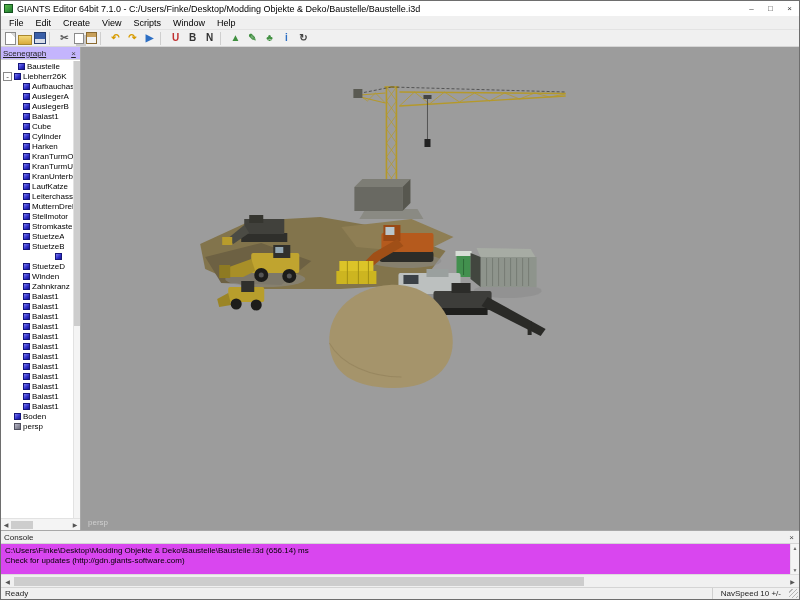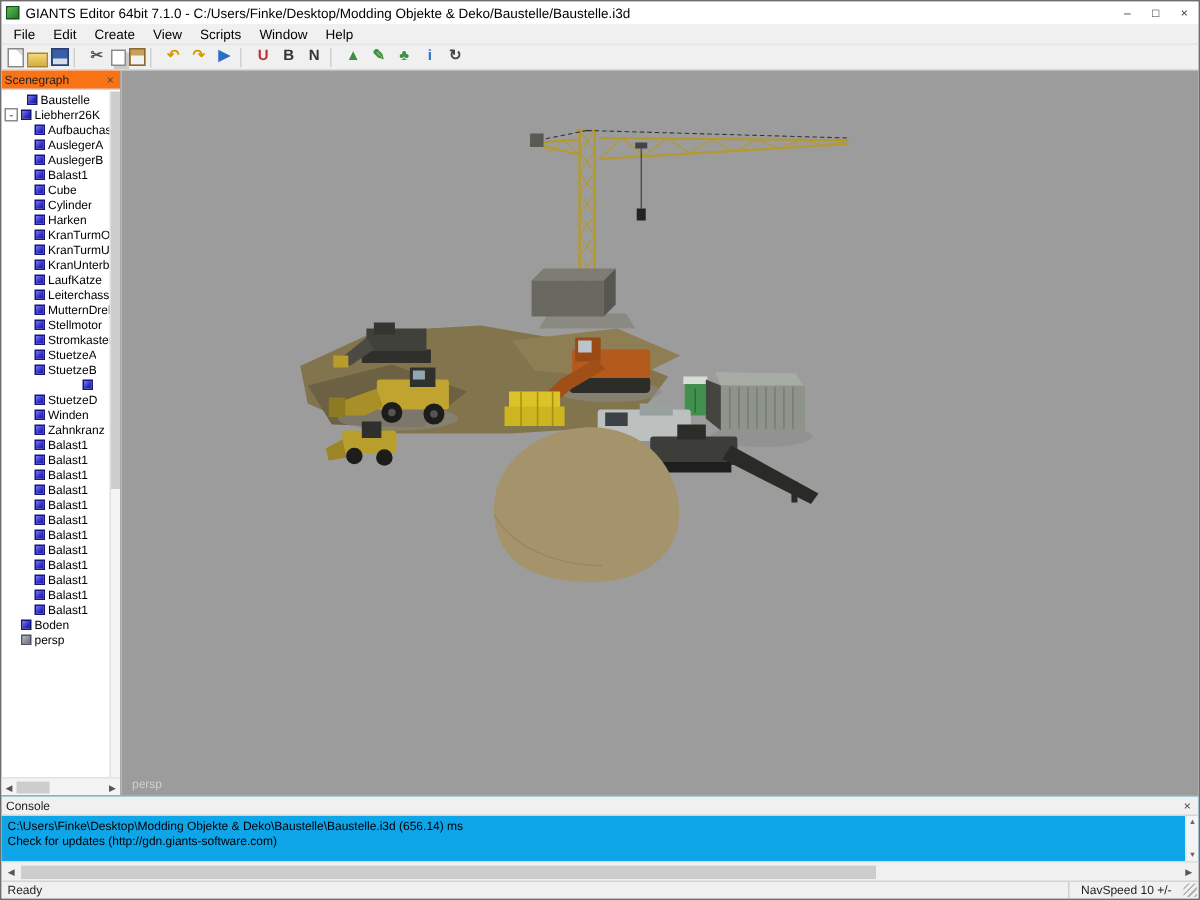--- a/index.html
+++ b/index.html
@@ -34,22 +34,22 @@
   .tb-floppy { width:12px; height:12px; background:#3a5fa8; border:1px solid #273f70; box-shadow:inset 0 -4px 0 #d8dde8; }
   .tb-copy   { width:10px; height:11px; background:#fff; border:1px solid #8a8a8a; box-shadow:2px 2px 0 #c9c9c9; }
   .tb-paste  { width:11px; height:12px; background:#c8a05a; border:1px solid #8a6a30; box-shadow:inset 0 -6px 0 #f2f2f2; }
 
   
   .main { flex:1 1 auto; min-height:0; display:flex; }
 
   
   .scenegraph { width:80px; flex:0 0 auto; background:#ffffff; border-right:1px solid #a8a8a8;
                 display:flex; flex-direction:column; position:relative; }
-  .panel-header { height:13px; flex:0 0 auto; background:#f97316; border-bottom:1px solid #d4d4d4;
-                  font-size:8px; display:flex; align-items:center; padding:0 2px; color:#222; }
+  .panel-header { height:13px; flex:0 0 auto; background:#c4b5fd; border-bottom:1px solid #d4d4d4;
+                  font-size:8px; display:flex; align-items:center; padding:0 2px; color:#222;text-decoration:underline; }
   .panel-close { margin-left:auto; width:9px; text-align:center; font-size:8px; color:#444; }
   .tree { flex:1 1 auto; overflow:hidden; padding-top:1px; }
   .tree-row { height:10px; display:flex; align-items:center; font-size:8px; white-space:nowrap; color:#000; }
   .expander { width:9px; height:9px; flex:0 0 auto; border:1px solid #8a8a8a; background:#fff;
               font-size:8px; line-height:7px; text-align:center; margin-right:2px; color:#333; }
   .expander-space { width:11px; flex:0 0 auto; }
   .node-icon { width:7px; height:7px; flex:0 0 auto; margin-right:2px; }
   .icon-cube   { background:linear-gradient(135deg,#7d7df2 0%,#2d2dc9 60%,#1a1a8a 100%); border:1px solid #15157a; }
   .icon-camera { background:linear-gradient(135deg,#b9b9c9,#6a6a7a); border:1px solid #50505e; }
   .tree-label { overflow:hidden; }
@@ -60,21 +60,21 @@
   .sg-arrow { width:10px; text-align:center; font-size:6px; color:#555; flex:0 0 auto; }
   .sg-arrow.right { margin-left:auto; }
   .sg-hthumb { width:22px; height:8px; background:#cdcdcd; flex:0 0 auto; }
 
   
   .viewport { flex:1 1 auto; position:relative; background:#9c9c9c; overflow:hidden; }
   .viewport svg { position:absolute; left:0; top:0; width:100%; height:100%; }
   .cam-label { position:absolute; left:7px; bottom:3px; font-size:8px; color:#cfcfcf; }
 
   
-  .console { height:44px; flex:0 0 auto; background:#0ea5e9; border-top:1px solid #a8a8a8;
+  .console { height:44px; flex:0 0 auto; background:#d946ef; border-top:1px solid #a8a8a8;
              display:flex; flex-direction:column; position:relative; }
   .console-header { height:13px; flex:0 0 auto; background:#f0f0f0; border-bottom:1px solid #d4d4d4;
                     font-size:8px; display:flex; align-items:center; padding:0 3px; color:#222; }
   .console-body { flex:1 1 auto; font-size:8px; line-height:10px; padding:2px 4px; overflow:hidden; color:#000; }
   .console-vscroll { position:absolute; right:0; top:13px; bottom:0; width:9px; background:#f4f4f4;
                      border-left:1px solid #e4e4e4; display:flex; flex-direction:column;
                      justify-content:space-between; align-items:center; font-size:5px; color:#666; padding:1px 0; }
 
   
   .hscrollbar { height:13px; flex:0 0 auto; background:#f0f0f0; border-top:1px solid #dcdcdc;

